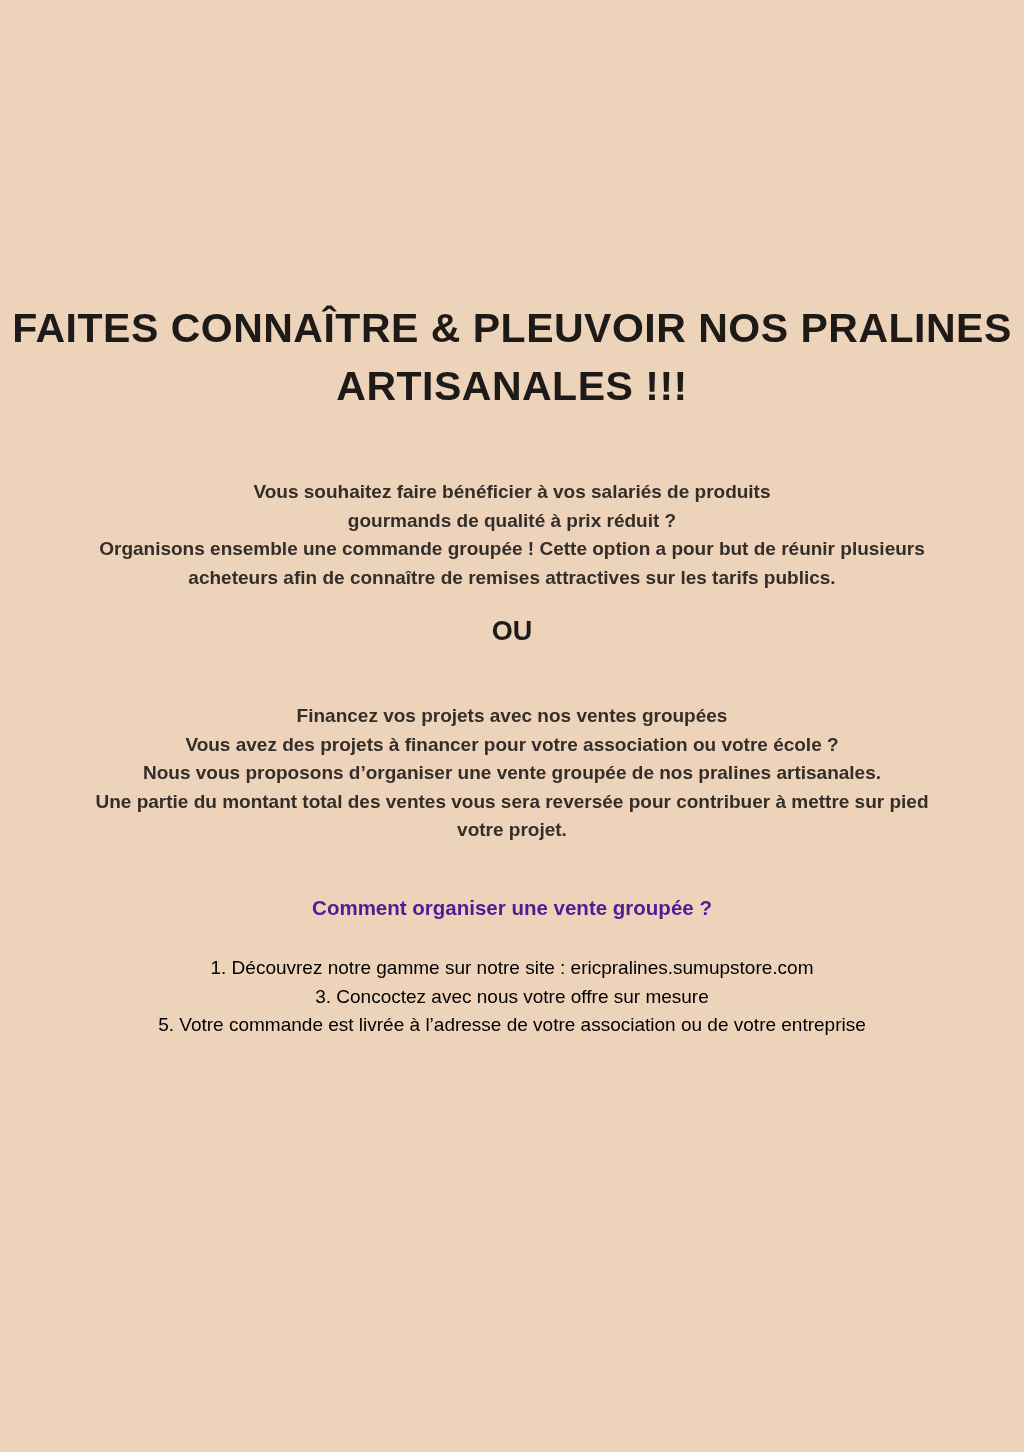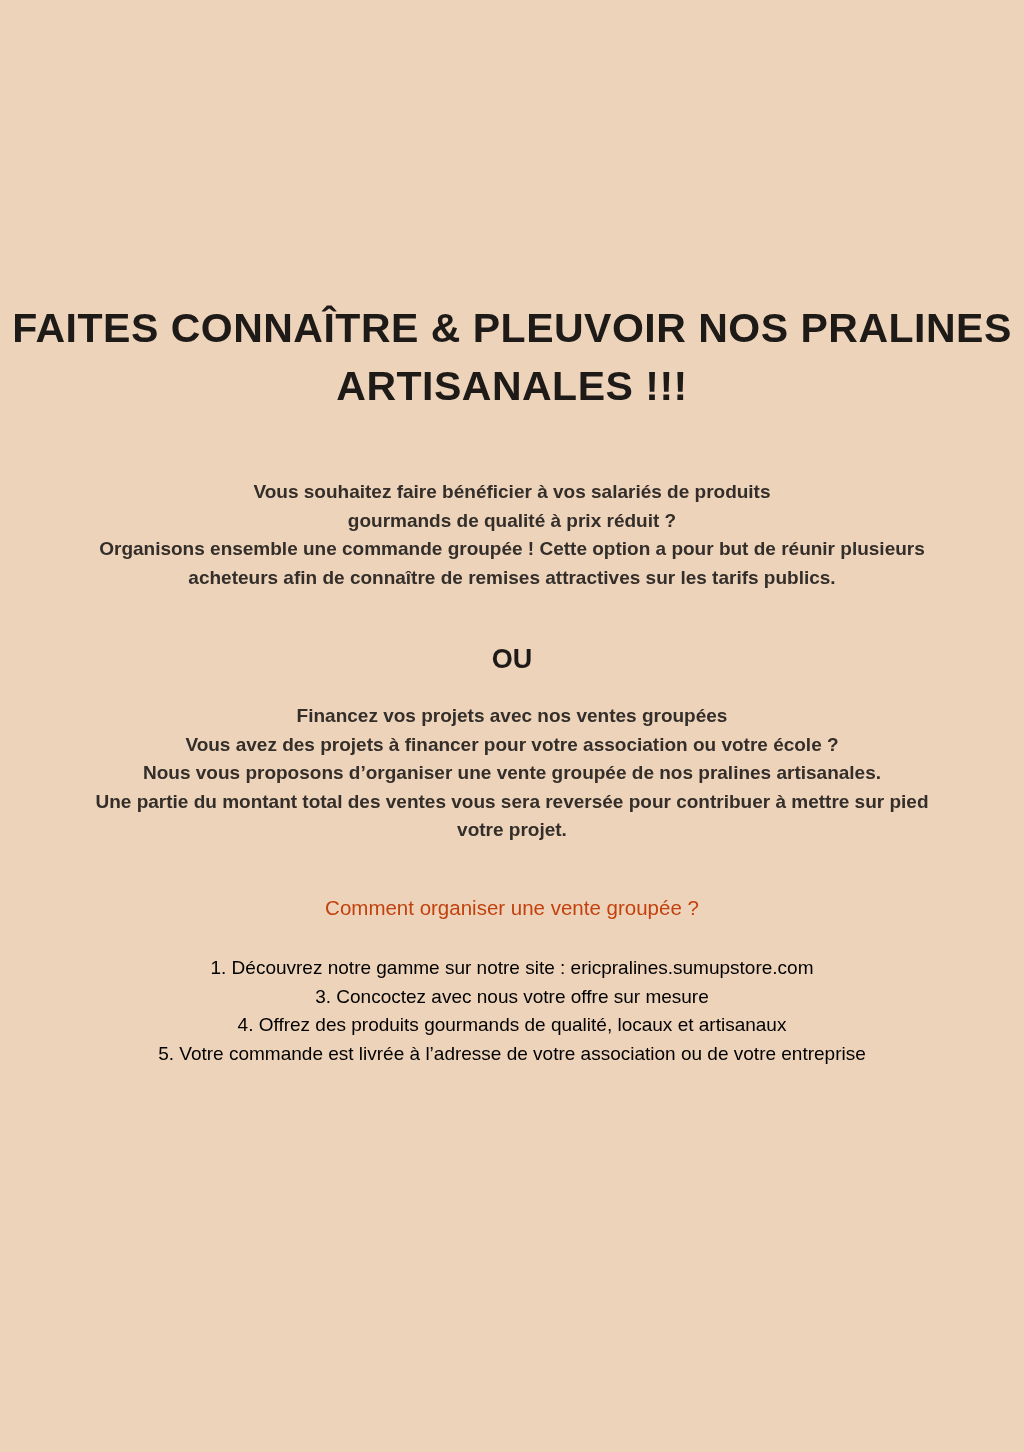--- a/index.html
+++ b/index.html
@@ -46,31 +46,31 @@
     font-weight: 700;
     color: #332e29;
   }
   .para .line,
   .steps .step {
     display: block;
     white-space: pre-wrap;
   }
   .intro      { top: 478px; }
   .separator  {
-    top: 644px;
+    top: 616px;
     font-size: 27px;
     font-weight: 700;
     color: #1d1a17;
   }
   .financing  { top: 702px; }
   .section-heading {
     top: 896px;
     font-size: 20.5px;
-    font-weight: 400;
-    color: #c2410c;
+    font-weight: 700;
+    color: #4c1d95;
     margin: 0;
   }
   .steps {
     top: 954px;
     font-size: 19px;
     line-height: 28.5px;
     color: #000000;
   }
 </style>
 </head>
@@ -98,17 +98,16 @@
     <span class="line">Nous vous proposons d’organiser une vente groupée de nos pralines artisanales.</span>
     <span class="line">Une partie du montant total des ventes vous sera reversée pour contribuer à mettre sur pied</span>
     <span class="line">votre projet.</span>
   </div>
 
   <h2 class="block section-heading">Comment organiser une vente groupée ?</h2>
 
   <div class="block steps">
     <span class="step">1. Découvrez notre gamme sur notre site : ericpralines.sumupstore.com</span>
     <span class="step">3. Concoctez avec nous votre offre sur mesure</span>
-    <span class="step">4. Offrez des produits gourmands de qualité, locaux et artisanaux</span>
     <span class="step">5. Votre commande est livrée à l’adresse de votre association ou de votre entreprise</span>
   </div>
 
 </div>
 
 </body></html>

